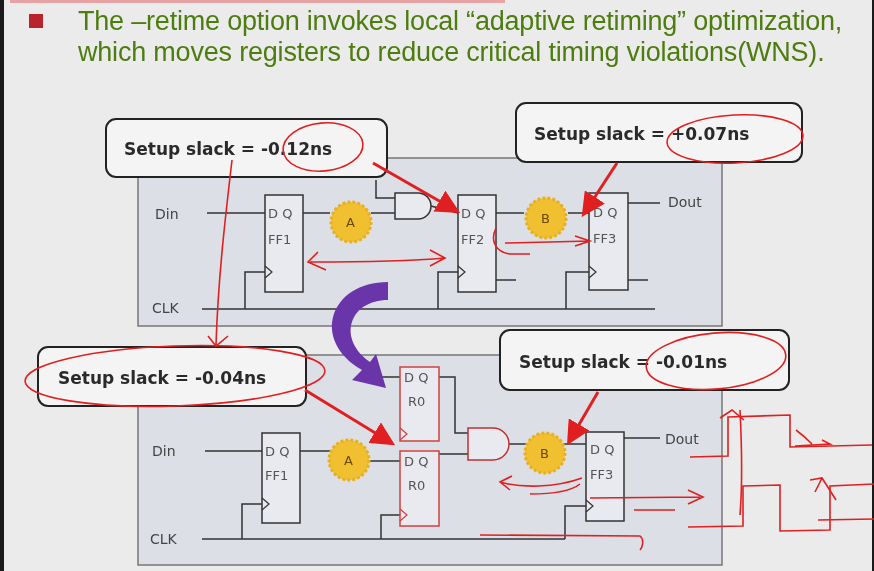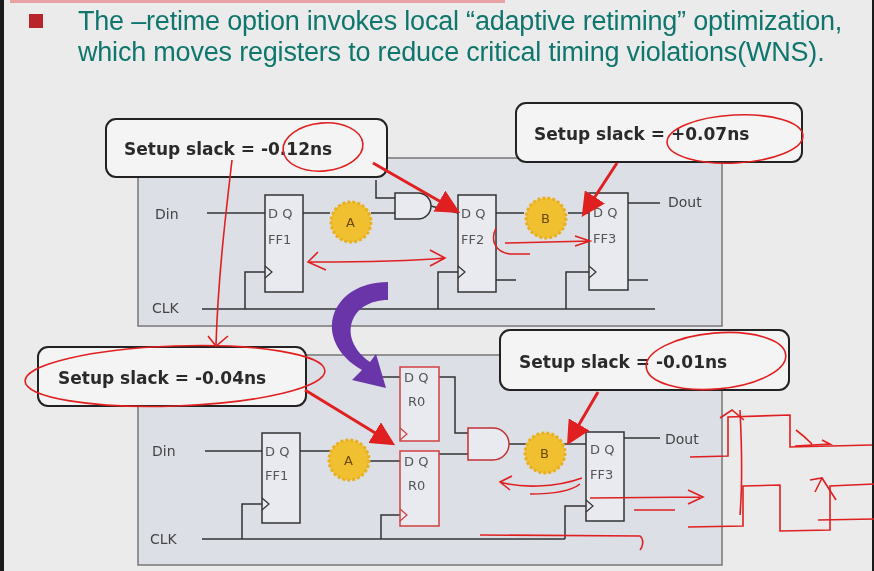--- a/index.html
+++ b/index.html
@@ -1,21 +1,21 @@
 <!DOCTYPE html>
 <html><head>
 <meta charset="utf-8">
 <style>
   html,body{margin:0;padding:0;}
   body{width:874px;height:571px;overflow:hidden;background:#ebebeb;position:relative;font-family:"DejaVu Sans",sans-serif;}
   .left-edge{position:absolute;left:0;top:0;width:4px;height:571px;background:#1a1a1a;}
   .right-edge{position:absolute;right:0;top:0;width:2px;height:571px;background:#1a1a1a;}
   .title-bar{position:absolute;left:10px;top:0;width:495px;height:3px;background:#e7a3a3;}
   .bullet{position:absolute;left:29px;top:14px;width:14px;height:14px;background:#b8242a;}
-  .bullet-text{position:absolute;left:78px;top:6px;width:780px;font-family:"Liberation Sans",sans-serif;font-size:27px;line-height:31px;color:#0f766e;letter-spacing:-0.2px;}
+  .bullet-text{position:absolute;left:78px;top:6px;width:780px;font-family:"Liberation Sans",sans-serif;font-size:27px;line-height:31px;color:#4d7c0f;letter-spacing:-0.2px;}
   svg{position:absolute;left:0;top:0;}
   .lbl{font-family:"DejaVu Sans",sans-serif;font-size:14px;fill:#444;}
   .ff{font-family:"DejaVu Sans",sans-serif;font-size:13px;fill:#555;}
   .slack{font-family:"DejaVu Sans",sans-serif;font-size:17px;font-weight:bold;fill:#2a2a2a;}
   .blob{font-family:"DejaVu Sans",sans-serif;font-size:13px;fill:#6a4a00;}
 </style>
 </head>
 <body>
 
 <div class="left-edge"></div>

